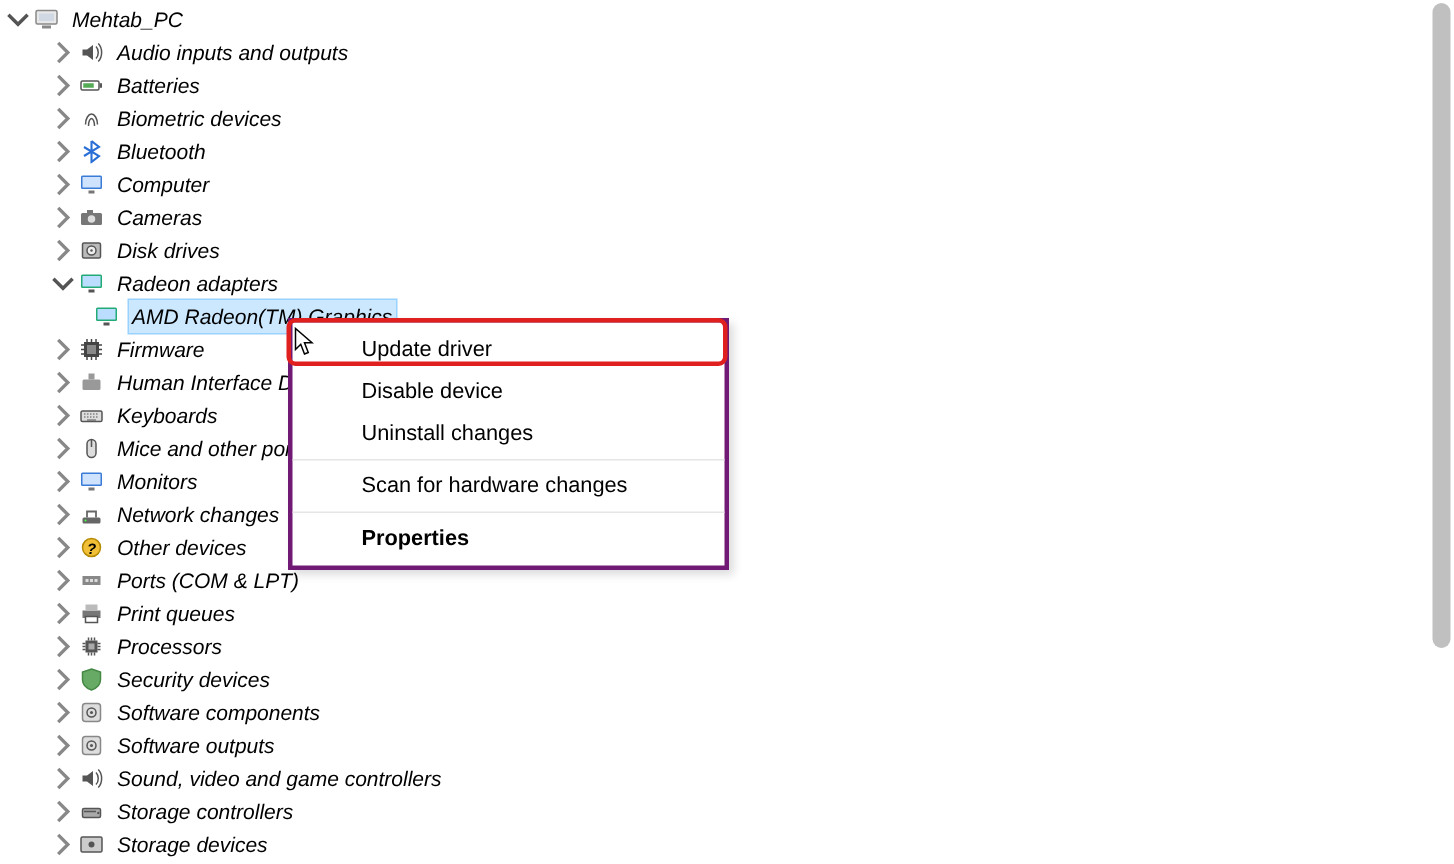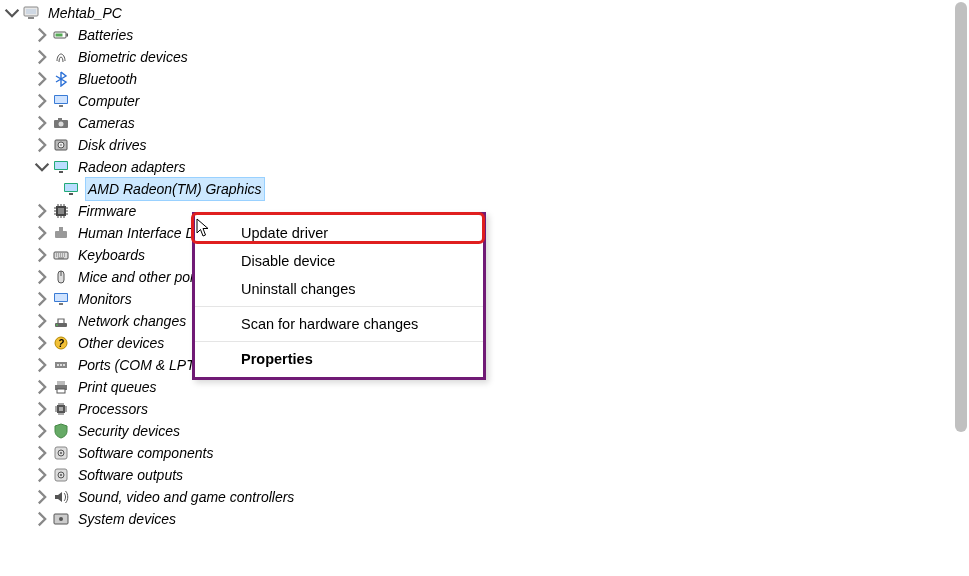--- a/index.html
+++ b/index.html
@@ -51,20 +51,34 @@
 
       <div id="cat-container">
           <div class="node lvl1">
             <span class="chev">
               <svg viewBox="0 0 10 10">
                 <path d="M3 1 L7 5 L3 9" fill="none" stroke="#888" stroke-width="1.4"></path>
               </svg>
             </span>
             <span class="icon">
               <svg viewBox="0 0 16 16">
+                <path d="M2 6h3l4-3v10l-4-3H2z" fill="#555"></path>
+                <path d="M11 4c2 2 2 6 0 8M12.5 2c3 3 3 9 0 12" fill="none" stroke="#555" stroke-width="1"></path>
+              </svg>
+            </span>
+            <span class="label">Audio inputs and outputs</span>
+          </div>
+          <div class="node lvl1">
+            <span class="chev">
+              <svg viewBox="0 0 10 10">
+                <path d="M3 1 L7 5 L3 9" fill="none" stroke="#888" stroke-width="1.4"></path>
+              </svg>
+            </span>
+            <span class="icon">
+              <svg viewBox="0 0 16 16">
                 <rect x="1" y="5" width="12" height="6" rx="1" fill="none" stroke="#555"></rect>
                 <rect x="13.5" y="6.5" width="1.5" height="3" fill="#555"></rect>
                 <rect x="2.5" y="6.5" width="7" height="3" fill="#5a5"></rect>
               </svg>
             </span>
             <span class="label">Batteries</span>
           </div>
           <div class="node lvl1">
             <span class="chev">
               <svg viewBox="0 0 10 10">
@@ -367,25 +381,40 @@
             <span class="label">Sound, video and game controllers</span>
           </div>
           <div class="node lvl1">
             <span class="chev">
               <svg viewBox="0 0 10 10">
                 <path d="M3 1 L7 5 L3 9" fill="none" stroke="#888" stroke-width="1.4"></path>
               </svg>
             </span>
             <span class="icon">
               <svg viewBox="0 0 16 16">
+                <rect x="2" y="6" width="12" height="6" rx="1" fill="#aaa" stroke="#555"></rect>
+                <rect x="3" y="7.5" width="8" height="1" fill="#555"></rect>
+                <circle cx="12.5" cy="9" r="0.8" fill="#555"></circle>
+              </svg>
+            </span>
+            <span class="label">Storage controllers</span>
+          </div>
+          <div class="node lvl1">
+            <span class="chev">
+              <svg viewBox="0 0 10 10">
+                <path d="M3 1 L7 5 L3 9" fill="none" stroke="#888" stroke-width="1.4"></path>
+              </svg>
+            </span>
+            <span class="icon">
+              <svg viewBox="0 0 16 16">
                 <rect x="1" y="3" width="14" height="10" rx="1" fill="#ccc" stroke="#555"></rect>
                 <circle cx="8" cy="8" r="2" fill="#555"></circle>
               </svg>
             </span>
-            <span class="label">System devices</span>
+            <span class="label">Storage devices</span>
           </div>
         </div>
 
     </div>
   </div>
 
   <div class="ctxmenu" id="ctxmenu" style="left:192px; top:212px;">
       <div class="ctxitem">Update driver</div>
       <div class="ctxitem">Disable device</div>
       <div class="ctxitem">Uninstall changes</div>

